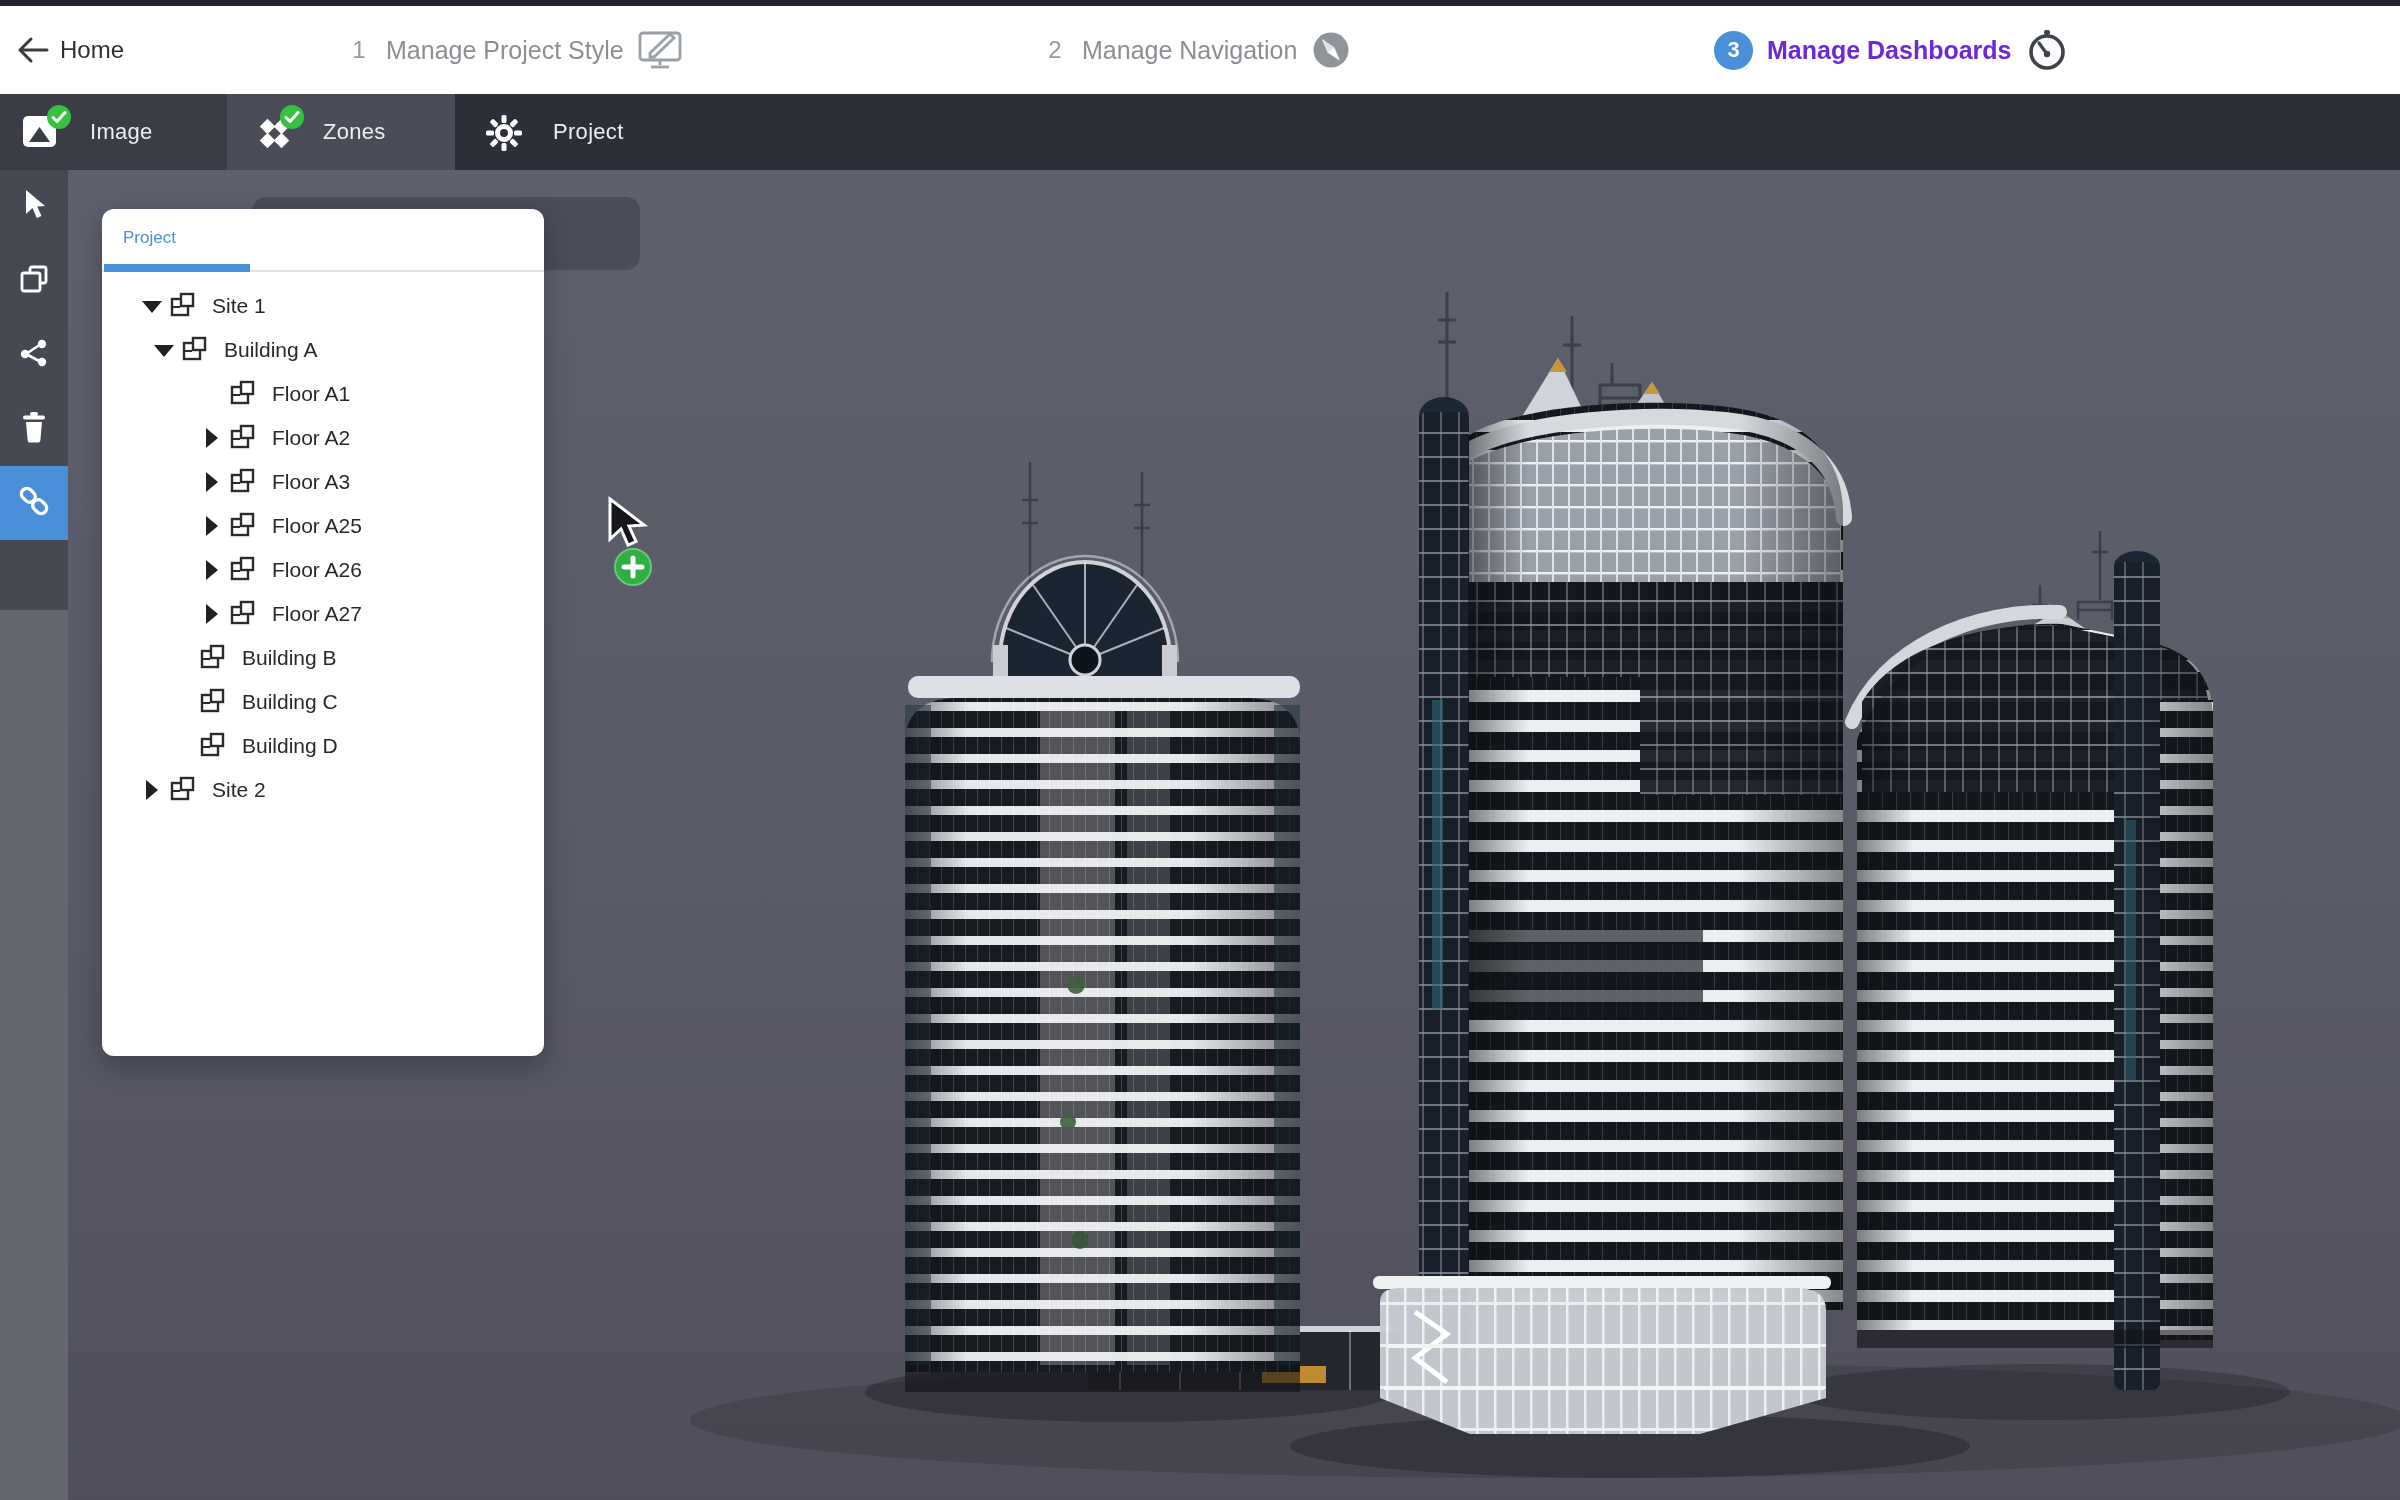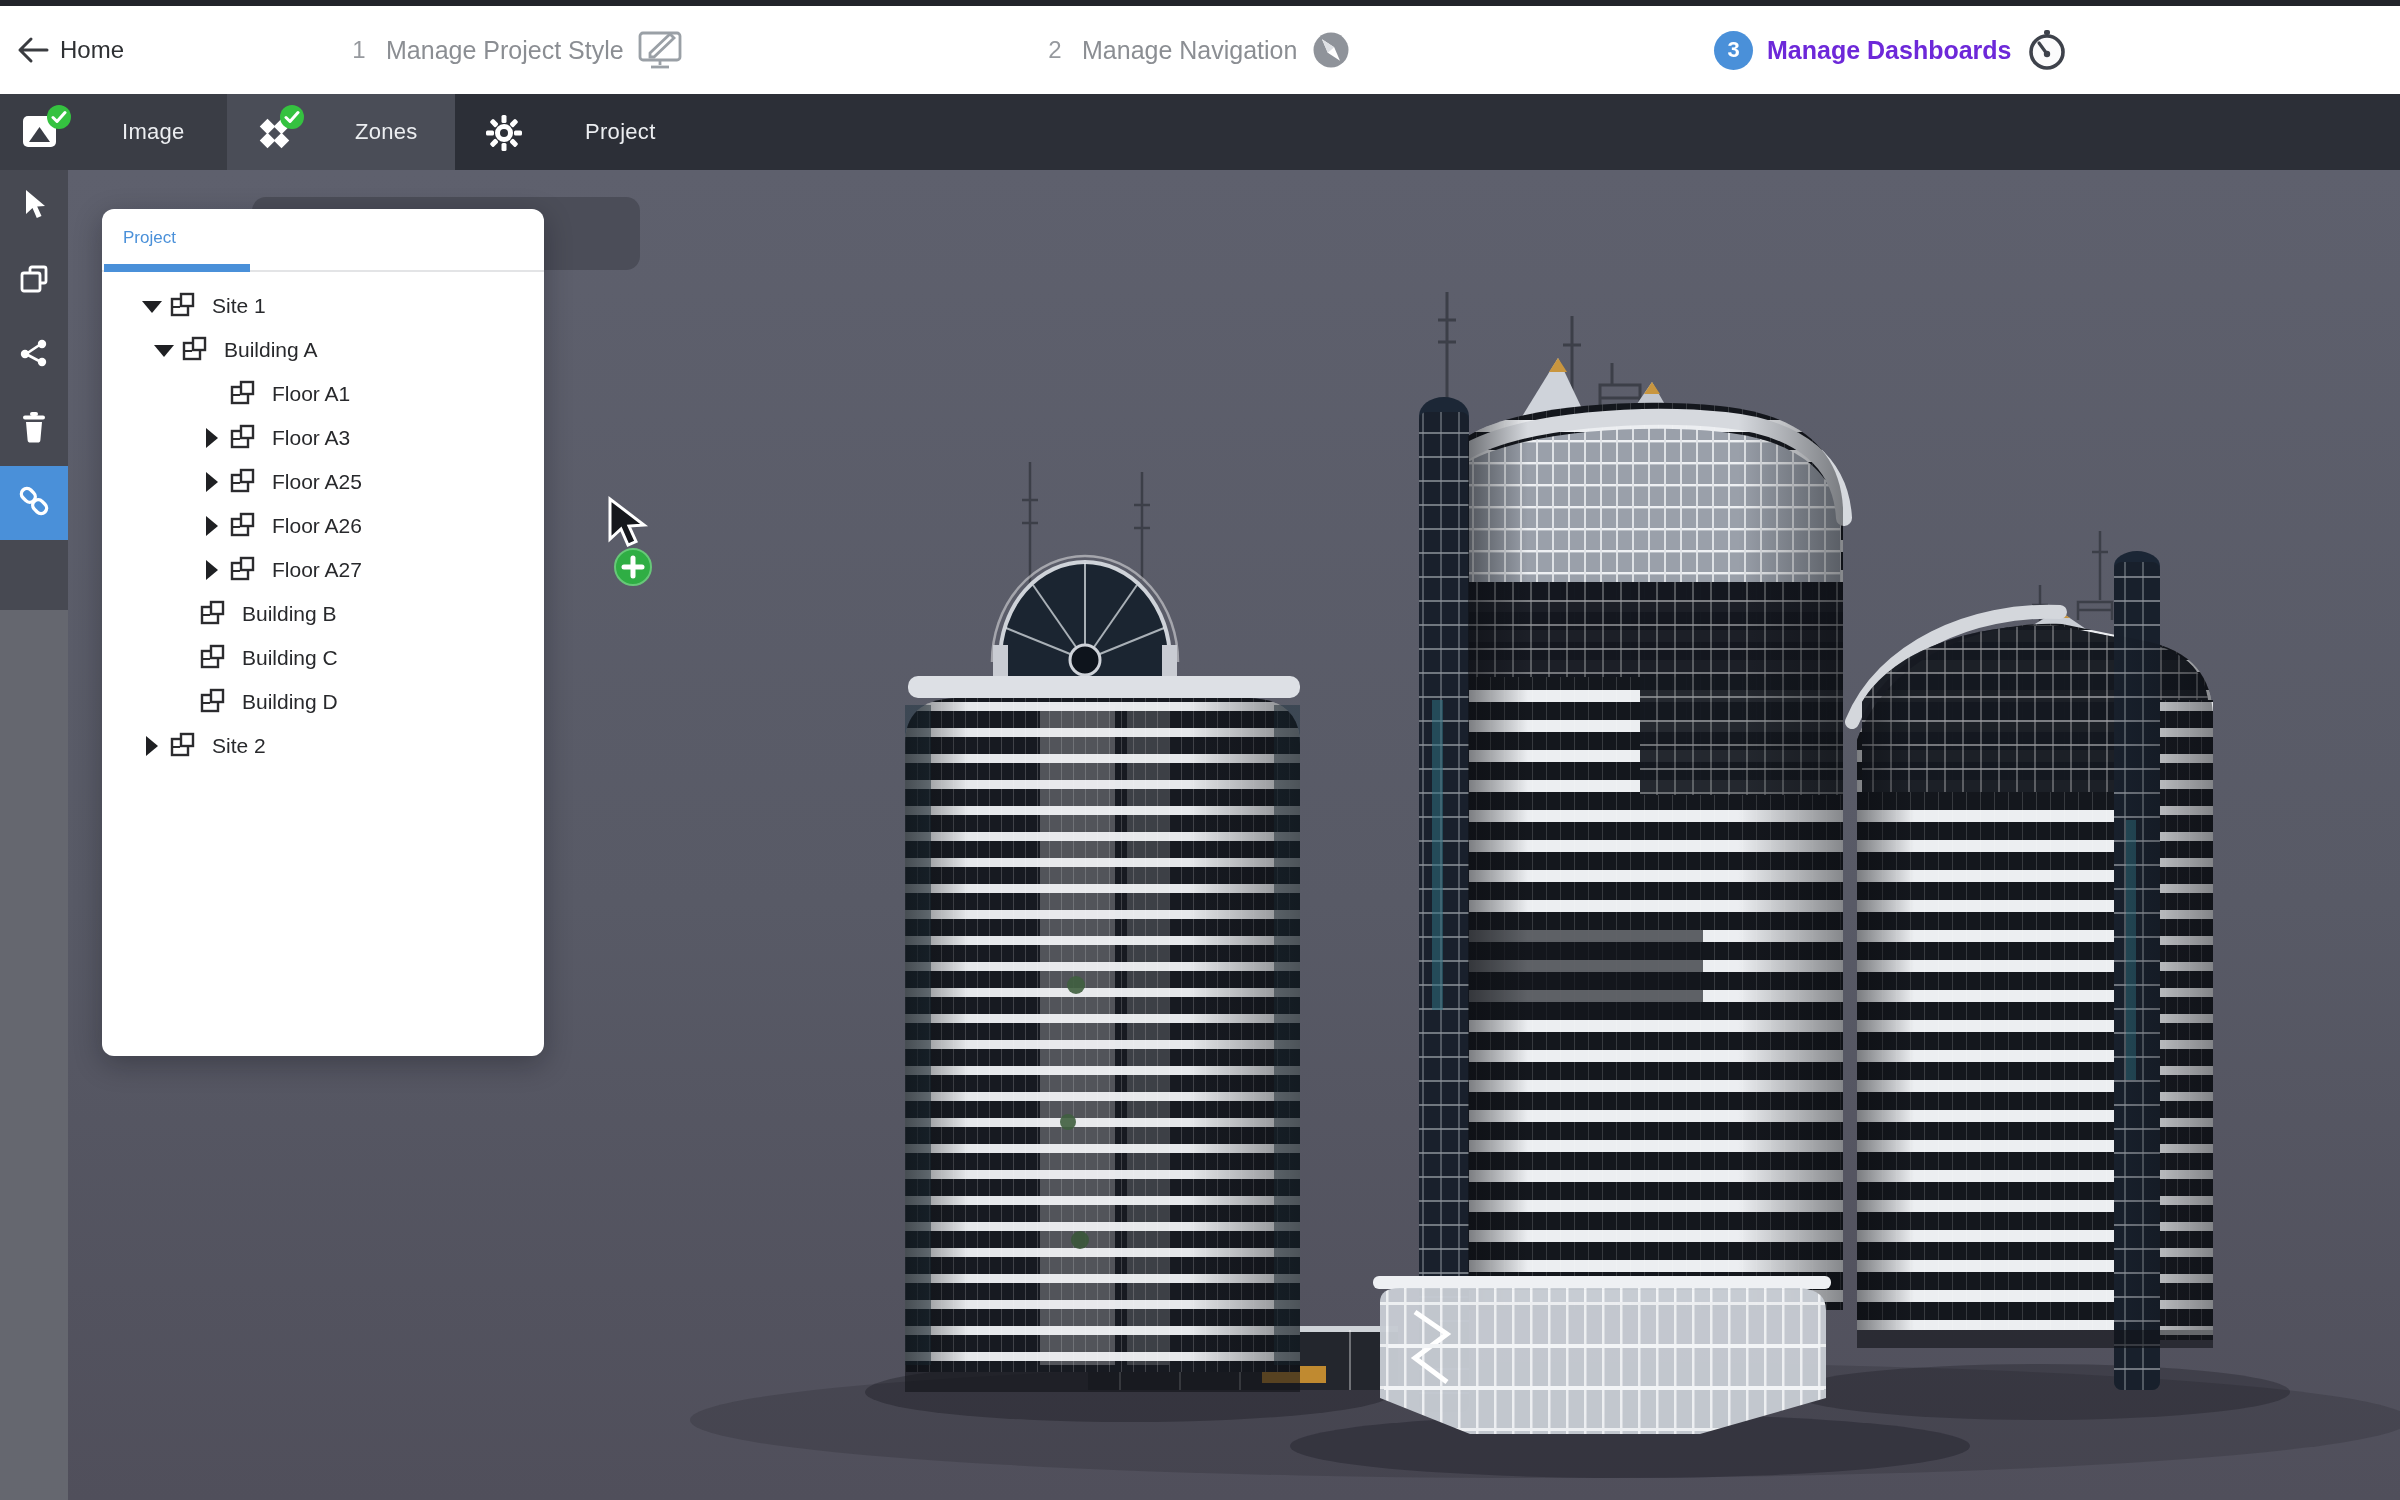--- a/index.html
+++ b/index.html
@@ -32,21 +32,21 @@
   .tab{height:76px;display:flex;align-items:center;cursor:pointer;position:relative;}
   .tab.t0{width:227px;background:#3a3d45;padding-left:22px;box-sizing:border-box;}
   .tab.t1{width:228px;background:#4a4d57;padding-left:28px;box-sizing:border-box;}
   .tab.t2{width:240px;background:#2c2f37;padding-left:30px;box-sizing:border-box;}
   .tab-icon{position:relative;width:40px;height:40px;margin-right:28px;flex:0 0 auto;}
   .tab-icon svg.main{position:absolute;left:0;top:2px;}
   .badge{
     position:absolute;right:-9px;top:-7px;width:24px;height:24px;border-radius:50%;
     background:#35c240;display:flex;align-items:center;justify-content:center;
   }
-  .tab-label{font-size:22px;color:#eceef1;letter-spacing:.3px;margin-left:32px;}
+  .tab-label{font-size:22px;color:#eceef1;letter-spacing:.3px;}
   
   .canvas{position:absolute;left:0;top:170px;width:2400px;height:1330px;background:#65676f;}
   .image-area{
     position:absolute;left:68px;top:0;width:2332px;height:1330px;
     background:linear-gradient(180deg,#5e606d 0%,#585a66 55%,#504f5b 100%);
   }
   .buildings{position:absolute;left:0;top:0;}
   
   .toolbar{
     position:absolute;left:0;top:0;width:68px;height:440px;background:#474952;
@@ -462,20 +462,33 @@
     <span class="exp closed"></span>
     <span class="plan-wrap">
     <svg class="plan" viewBox="0 0 27 27">
               <g fill="#ffffff" stroke="#2b2b2e" stroke-width="2.4">
                 <rect x="3" y="8" width="16" height="16"></rect>
                 <rect x="12" y="3" width="12" height="12"></rect>
               </g>
               <line x1="3" y1="16" x2="11" y2="16" stroke="#2b2b2e" stroke-width="2"></line>
             </svg>
   </span>
+    <span class="lbl">Floor A2</span>
+  </div>
+        <div class="tree-row" style="padding-left: 83px;">
+    <span class="exp closed"></span>
+    <span class="plan-wrap">
+    <svg class="plan" viewBox="0 0 27 27">
+              <g fill="#ffffff" stroke="#2b2b2e" stroke-width="2.4">
+                <rect x="3" y="8" width="16" height="16"></rect>
+                <rect x="12" y="3" width="12" height="12"></rect>
+              </g>
+              <line x1="3" y1="16" x2="11" y2="16" stroke="#2b2b2e" stroke-width="2"></line>
+            </svg>
+  </span>
     <span class="lbl">Floor A3</span>
   </div>
         <div class="tree-row" style="padding-left: 83px;">
     <span class="exp closed"></span>
     <span class="plan-wrap">
     <svg class="plan" viewBox="0 0 27 27">
               <g fill="#ffffff" stroke="#2b2b2e" stroke-width="2.4">
                 <rect x="3" y="8" width="16" height="16"></rect>
                 <rect x="12" y="3" width="12" height="12"></rect>
               </g>

